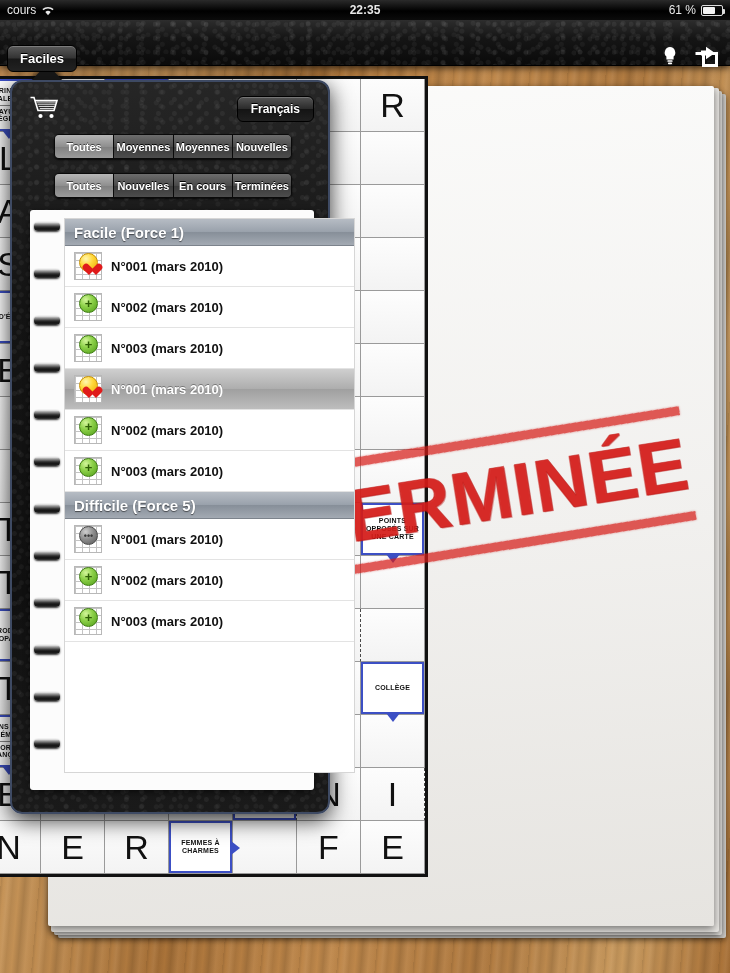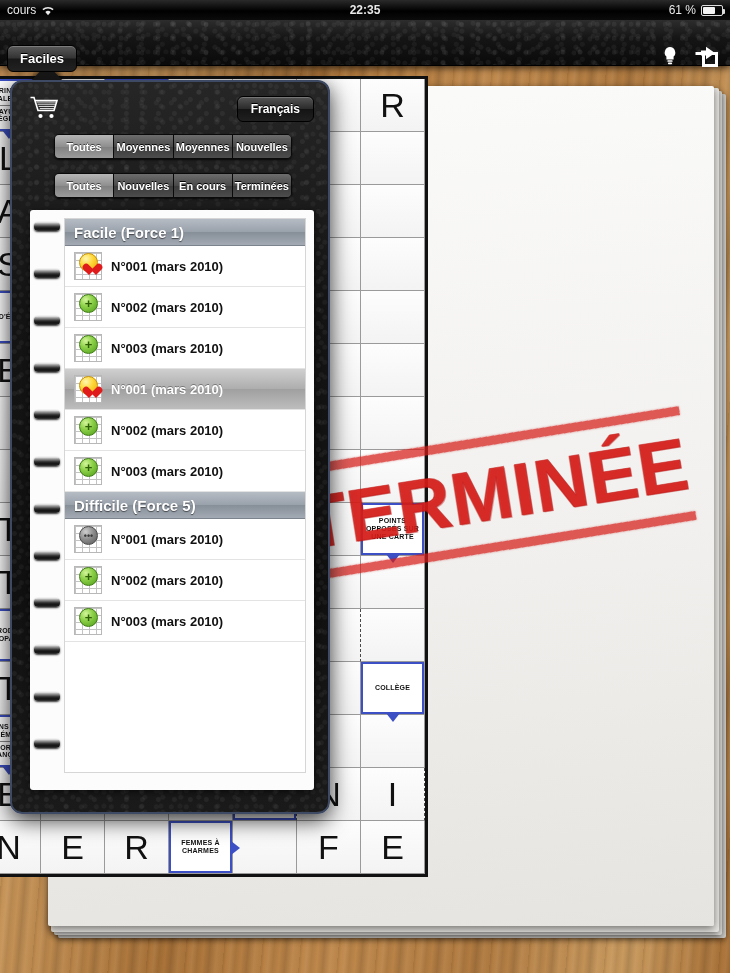--- a/index.html
+++ b/index.html
@@ -190,21 +190,21 @@
     background:#fcfcfc; border-radius:3px;
     box-shadow:0 2px 6px rgba(0,0,0,0.6);
   }
   #spiral { position:absolute; left:22px; top:134px; width:26px; height:570px; z-index:3; }
   .ring {
     position:absolute; left:0; width:26px; height:9px; border-radius:4px;
     background:linear-gradient(180deg,#f2f2f2 0%,#9a9a9a 22%,#2a2a2a 55%,#111 78%,#3a3a3a 100%);
     box-shadow:0 1px 2px rgba(0,0,0,0.8);
   }
   #list {
-    position:absolute; left:52px; top:136px; width:242px; height:555px;
+    position:absolute; left:52px; top:136px; width:291px; height:555px;
     background:#fff; border:1px solid #d6d6d6; overflow:hidden;
   }
   .sec-head {
     height:27px; display:flex; align-items:center; padding-left:9px;
     font-size:15px; font-weight:bold; color:#fff;
     text-shadow:0 1px 1px rgba(0,0,0,0.55);
     background:linear-gradient(180deg,#b6bcc4 0%,#9aa2ac 48%,#878f99 52%,#a3aab3 100%);
     border-bottom:1px solid #7c838c;
   }
   .row {

